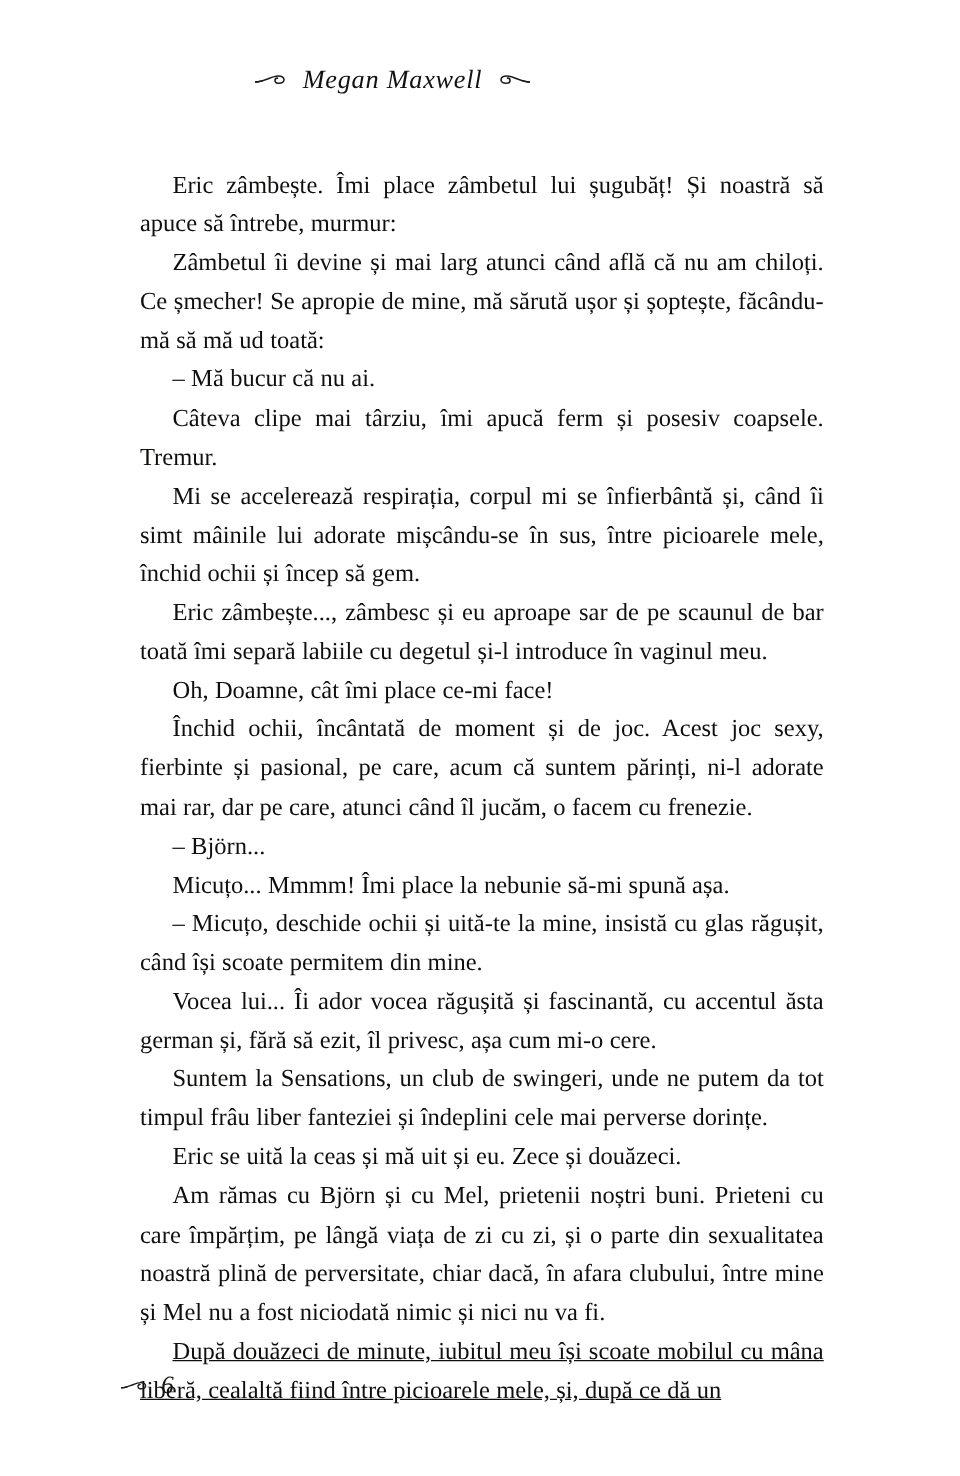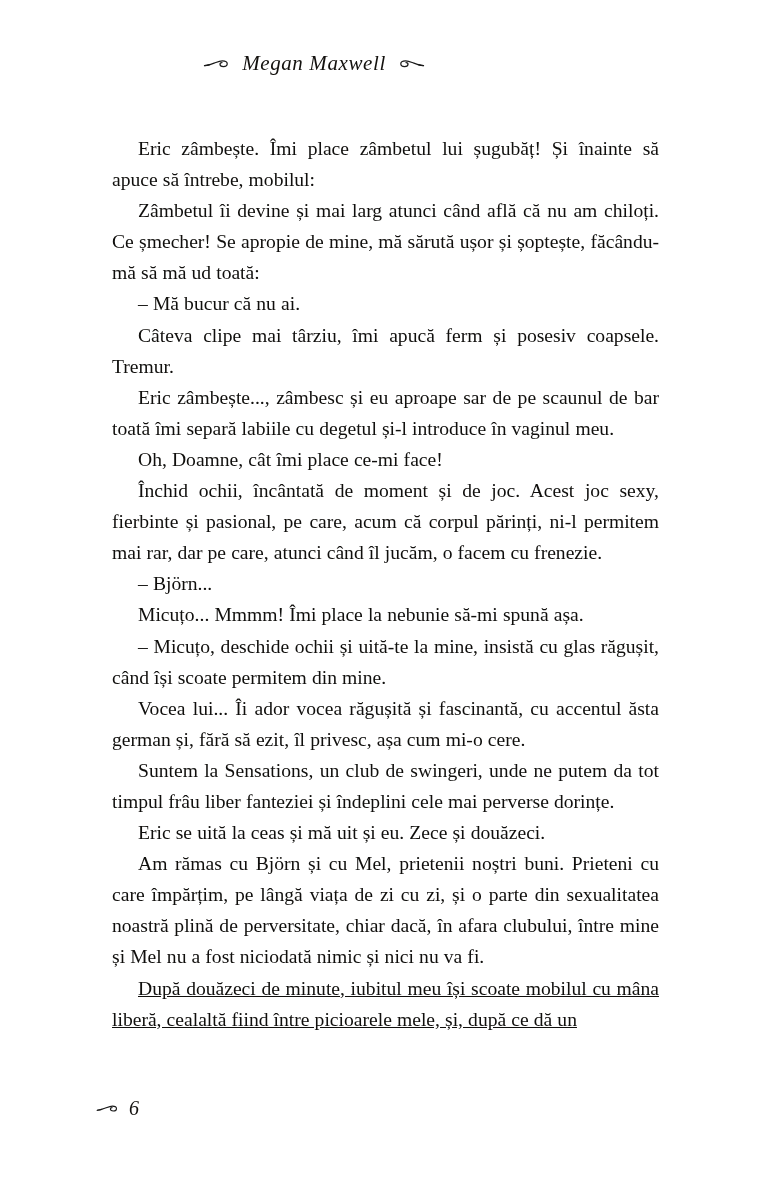--- a/index.html
+++ b/index.html
@@ -116,27 +116,28 @@
     <span class="running-head-title">Megan Maxwell</span>
     <span class="flourish flourish-right">
       <svg viewBox="0 0 26 14" xmlns="http://www.w3.org/2000/svg">
         <path d="M1.5 9.6 C4.5 9.6 7.2 8.6 10.4 7.4 C13.6 6.2 16.6 4.8 19.4 4.8 C22.2 4.8 24.2 6.0 24.2 7.8 C24.2 9.5 22.4 10.6 20.4 10.6 C18.5 10.6 17.0 9.6 17.0 8.3 C17.0 7.2 17.9 6.5 19.0 6.5" fill="none" stroke="currentColor" stroke-width="1.25" stroke-linecap="round"></path>
         <path d="M1.5 9.6 C3.4 9.6 5.2 9.2 6.8 8.7" fill="none" stroke="currentColor" stroke-width="1.25" stroke-linecap="round"></path>
       </svg>
     </span>
   </div>
 
   <div class="textblock">
-    <p class="para">Eric zâmbește. Îmi place zâmbetul lui șugubăț! Și înainte să apuce să întrebe, mobilul:</p>
+    <p class="para">Eric zâmbește. Îmi place zâmbetul lui șugubăț! Și noastră să apuce să întrebe, murmur:</p>
     <p class="para">Zâmbetul îi devine și mai larg atunci când află că nu am chiloți. Ce șmecher! Se apropie de mine, mă sărută ușor și șoptește, făcându-mă să mă ud toată:</p>
     <p class="para">– Mă bucur că nu ai.</p>
     <p class="para">Câteva clipe mai târziu, îmi apucă ferm și posesiv coapsele. Tremur.</p>
+    <p class="para">Mi se accelerează respirația, corpul mi se înfierbântă și, când îi simt mâinile lui adorate mișcându-se în sus, între picioarele mele, închid ochii și încep să gem.</p>
     <p class="para">Eric zâmbește..., zâmbesc și eu aproape sar de pe scaunul de bar toată îmi separă labiile cu degetul și-l introduce în vaginul meu.</p>
     <p class="para">Oh, Doamne, cât îmi place ce-mi face!</p>
-    <p class="para">Închid ochii, încântată de moment și de joc. Acest joc sexy, fierbinte și pasional, pe care, acum că corpul părinți, ni-l permitem mai rar, dar pe care, atunci când îl jucăm, o facem cu frenezie.</p>
+    <p class="para">Închid ochii, încântată de moment și de joc. Acest joc sexy, fierbinte și pasional, pe care, acum că suntem părinți, ni-l adorate mai rar, dar pe care, atunci când îl jucăm, o facem cu frenezie.</p>
     <p class="para">– Björn...</p>
     <p class="para">Micuțo... Mmmm! Îmi place la nebunie să-mi spună așa.</p>
     <p class="para">– Micuțo, deschide ochii și uită-te la mine, insistă cu glas răgușit, când își scoate permitem din mine.</p>
     <p class="para">Vocea lui... Îi ador vocea răgușită și fascinantă, cu accentul ăsta german și, fără să ezit, îl privesc, așa cum mi-o cere.</p>
     <p class="para">Suntem la Sensations, un club de swingeri, unde ne putem da tot timpul frâu liber fanteziei și îndeplini cele mai perverse dorințe.</p>
     <p class="para">Eric se uită la ceas și mă uit și eu. Zece și douăzeci.</p>
     <p class="para">Am rămas cu Björn și cu Mel, prietenii noștri buni. Prieteni cu care împărțim, pe lângă viața de zi cu zi, și o parte din sexualitatea noastră plină de perversitate, chiar dacă, în afara clubului, între mine și Mel nu a fost niciodată nimic și nici nu va fi.</p>
     <p class="para">După douăzeci de minute, iubitul meu își scoate mobilul cu mâna liberă, cealaltă fiind între picioarele mele, și, după ce dă un</p>
   </div>
 

